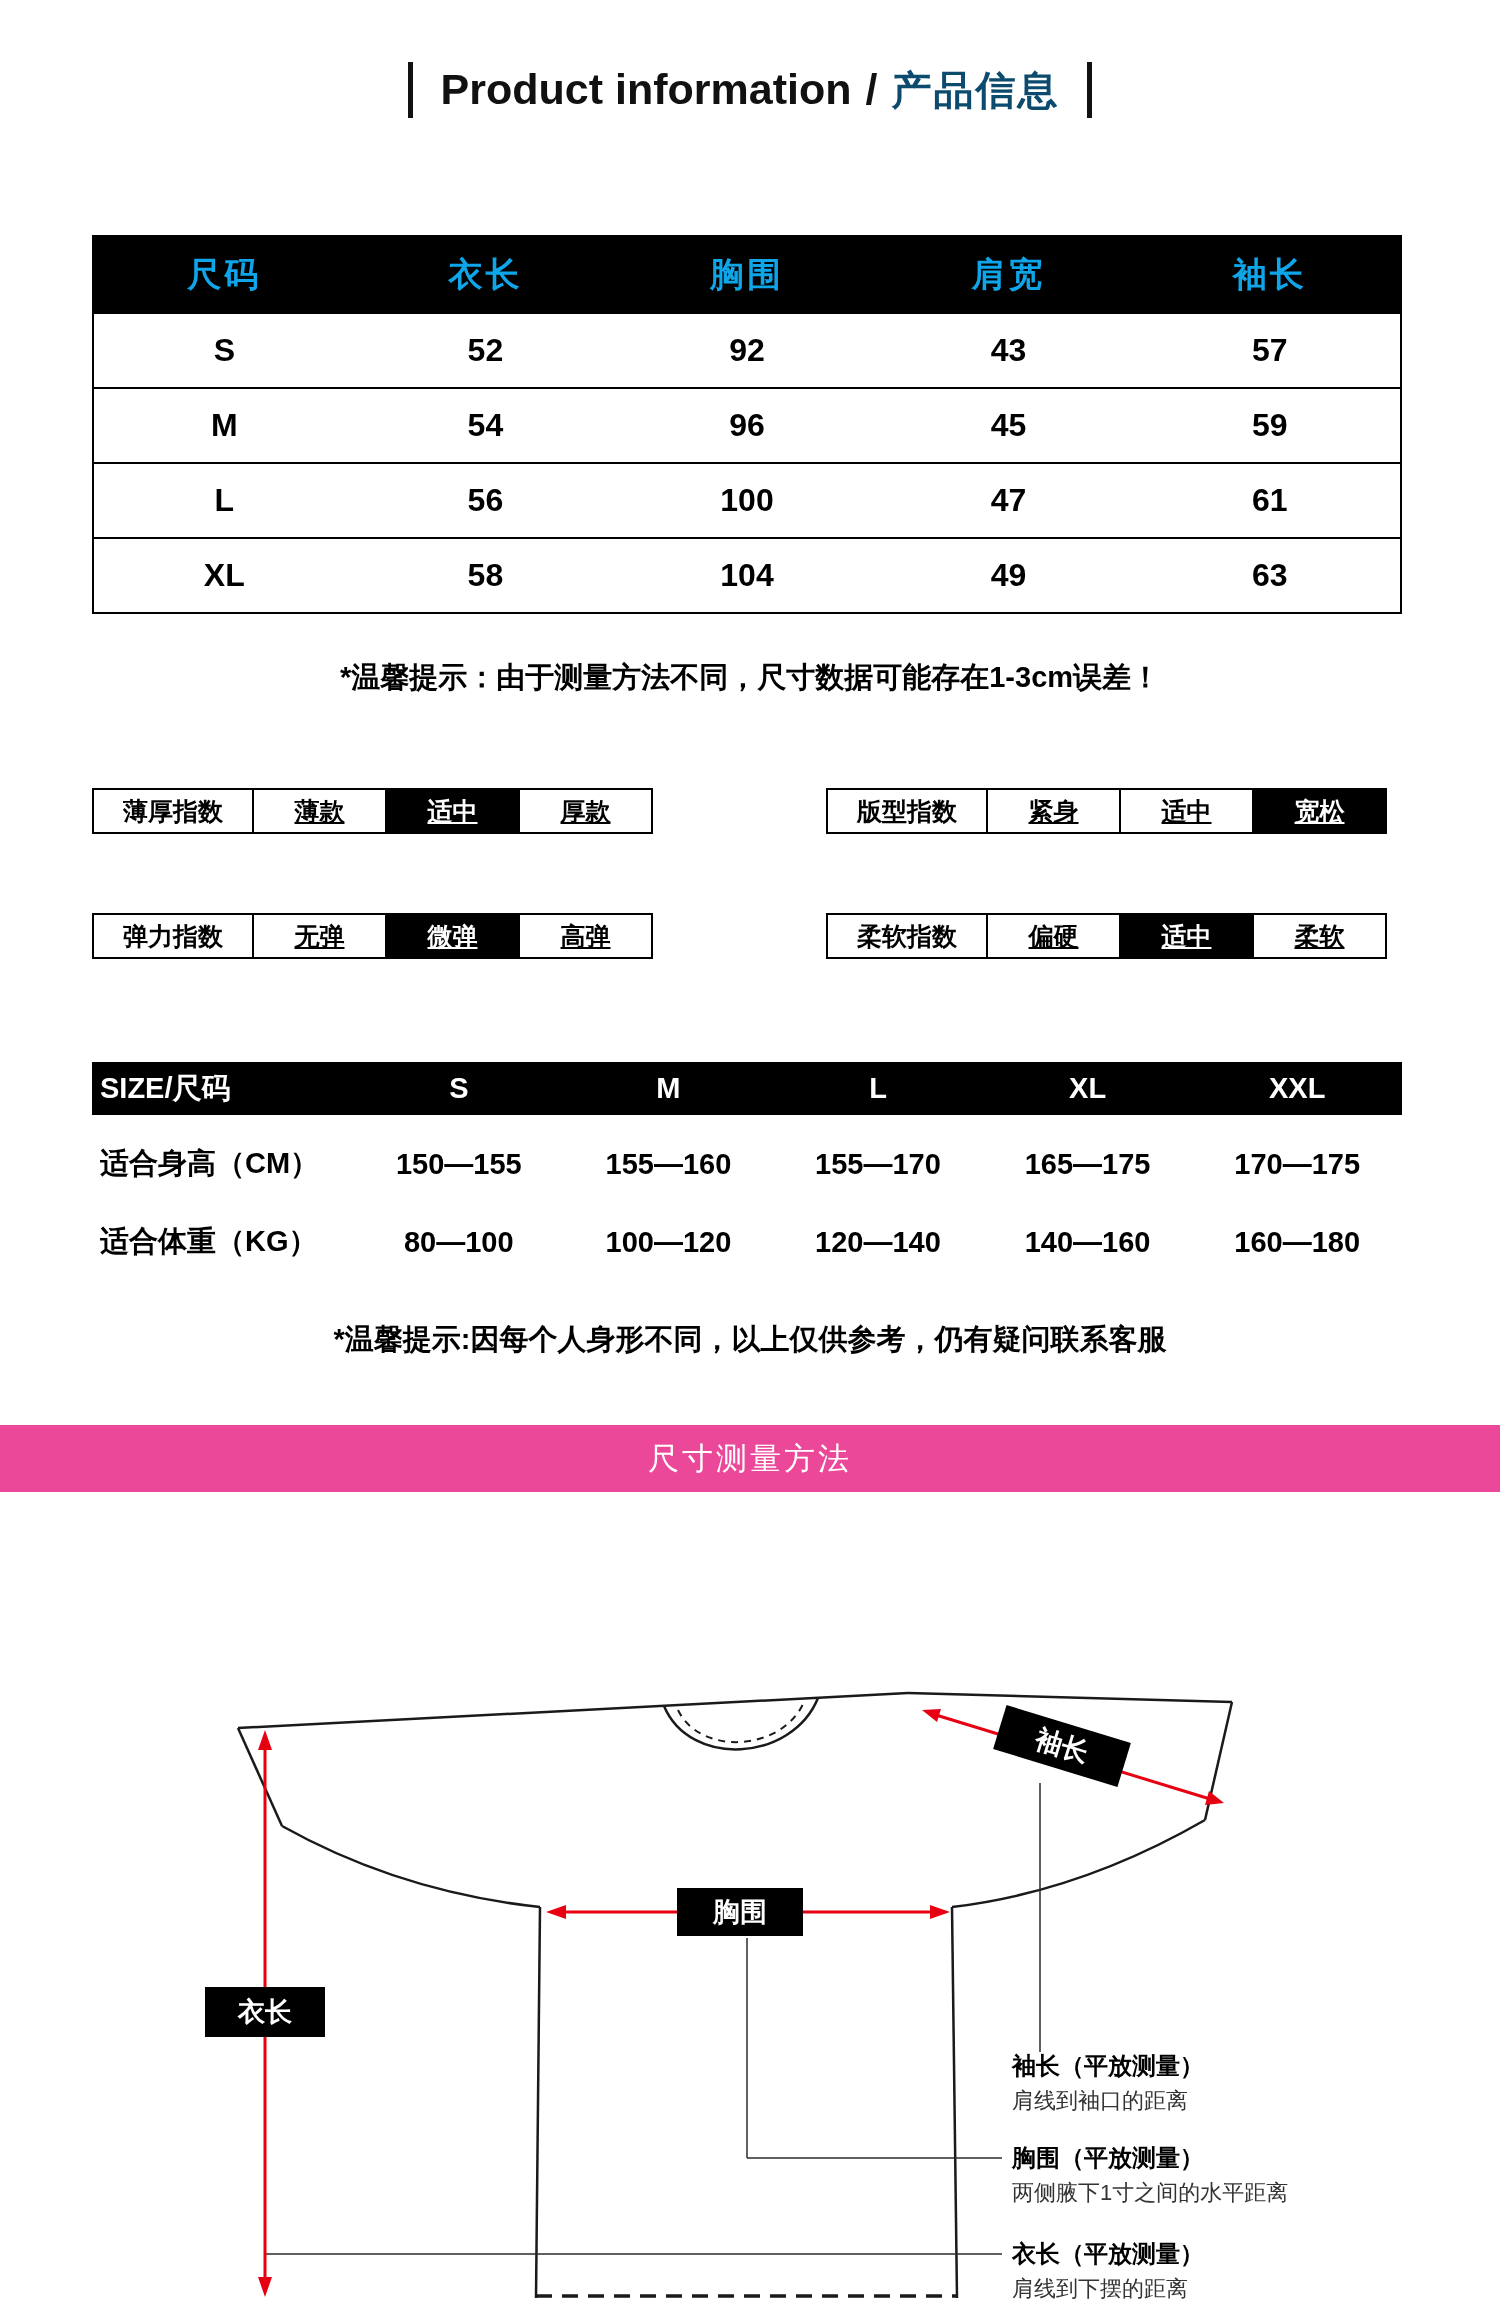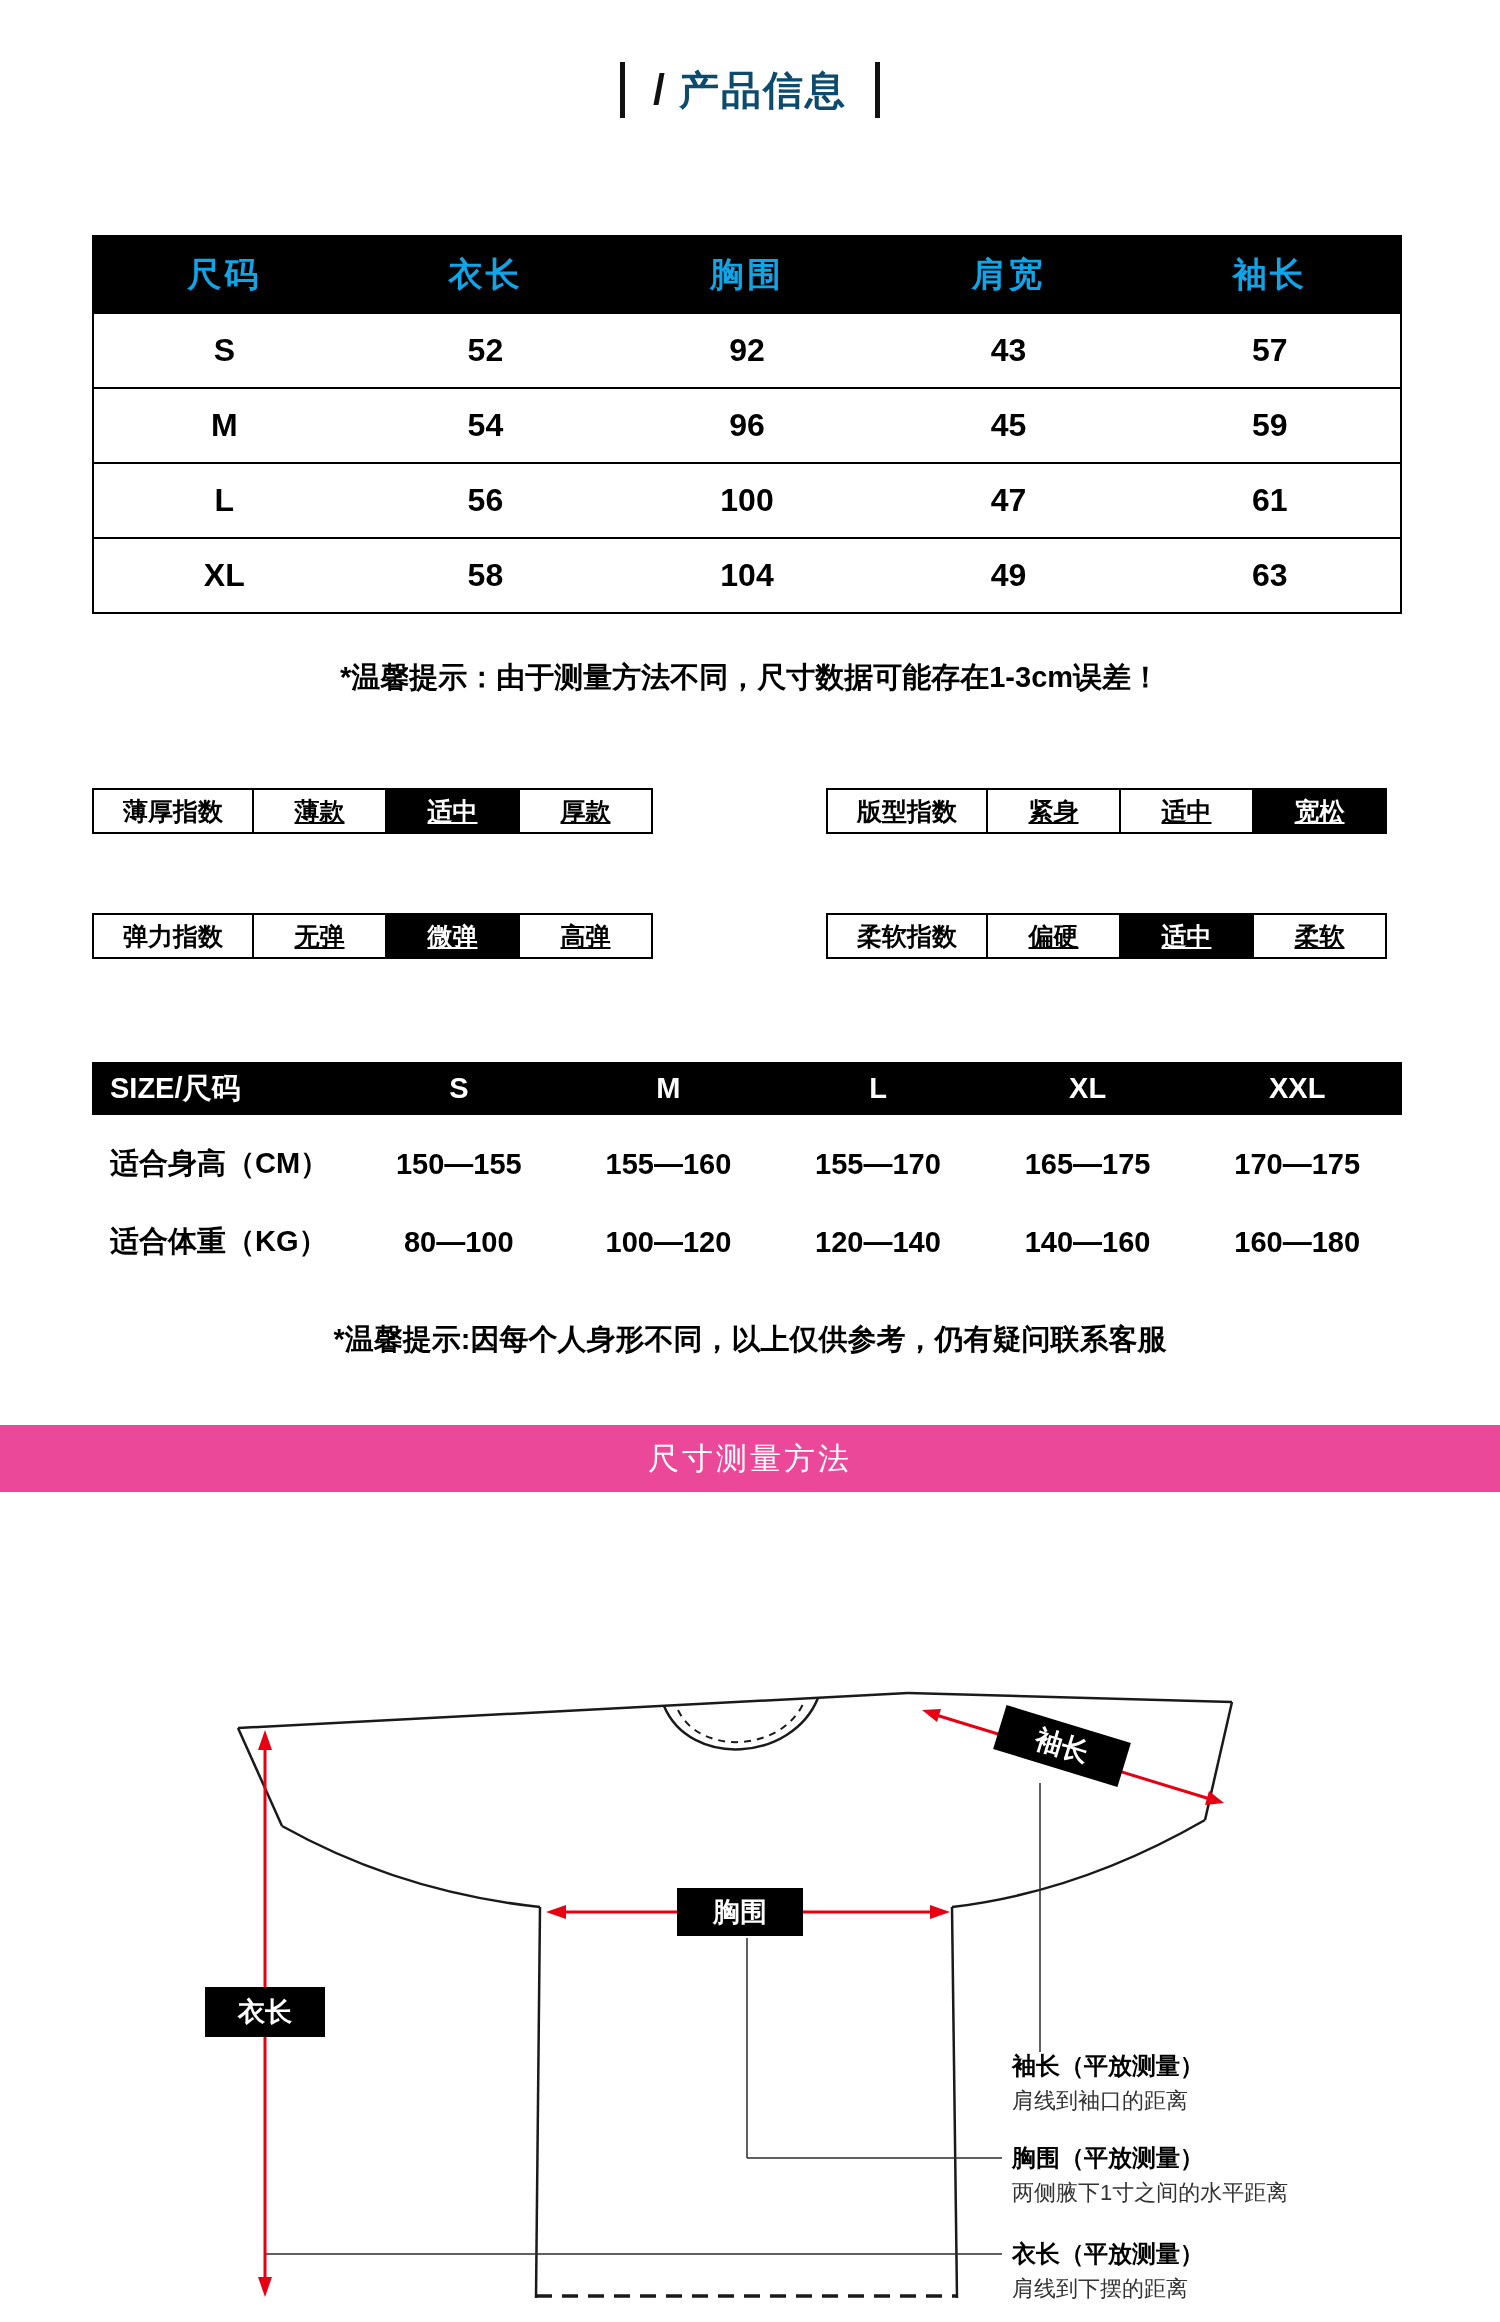--- a/index.html
+++ b/index.html
@@ -117,21 +117,21 @@
     left: 92px;
     width: 1310px; height: 48px;
     display: flex;
     align-items: center;
     font-size: 29px;
     font-weight: 700;
     color: #000;
   }
   .fit-row-0 { top: 1140px; }
   .fit-row-1 { top: 1218px; }
-  .fit-c0 { width: 262px; padding-left: 18px; text-align: left; }
+  .fit-c0 { width: 262px; padding-left: 8px; text-align: left; }
   .fit-c { flex: 1; text-align: center; }
 
   
   .banner {
     position: absolute;
     top: 1425px; left: 0;
     width: 1500px; height: 67px;
     background: #ec4899;
     color: #fff;
     display: flex;
@@ -154,20 +154,21 @@
   .m-label   { font-size: 27px; font-weight: 700; fill: #fff; }
 </style>
 </head>
 <body>
 
 <div class="page">
 
   <div class="title-wrap">
     <span class="title-bar"></span>
     <span class="title-text">
+      <span class="title-en">Product information</span>
       <span class="title-sep">/</span>
       <span class="title-cn">产品信息</span>
     </span>
     <span class="title-bar"></span>
   </div>
 
   <table class="size-table">
     <thead>
       <tr>
         <th>尺码</th>

